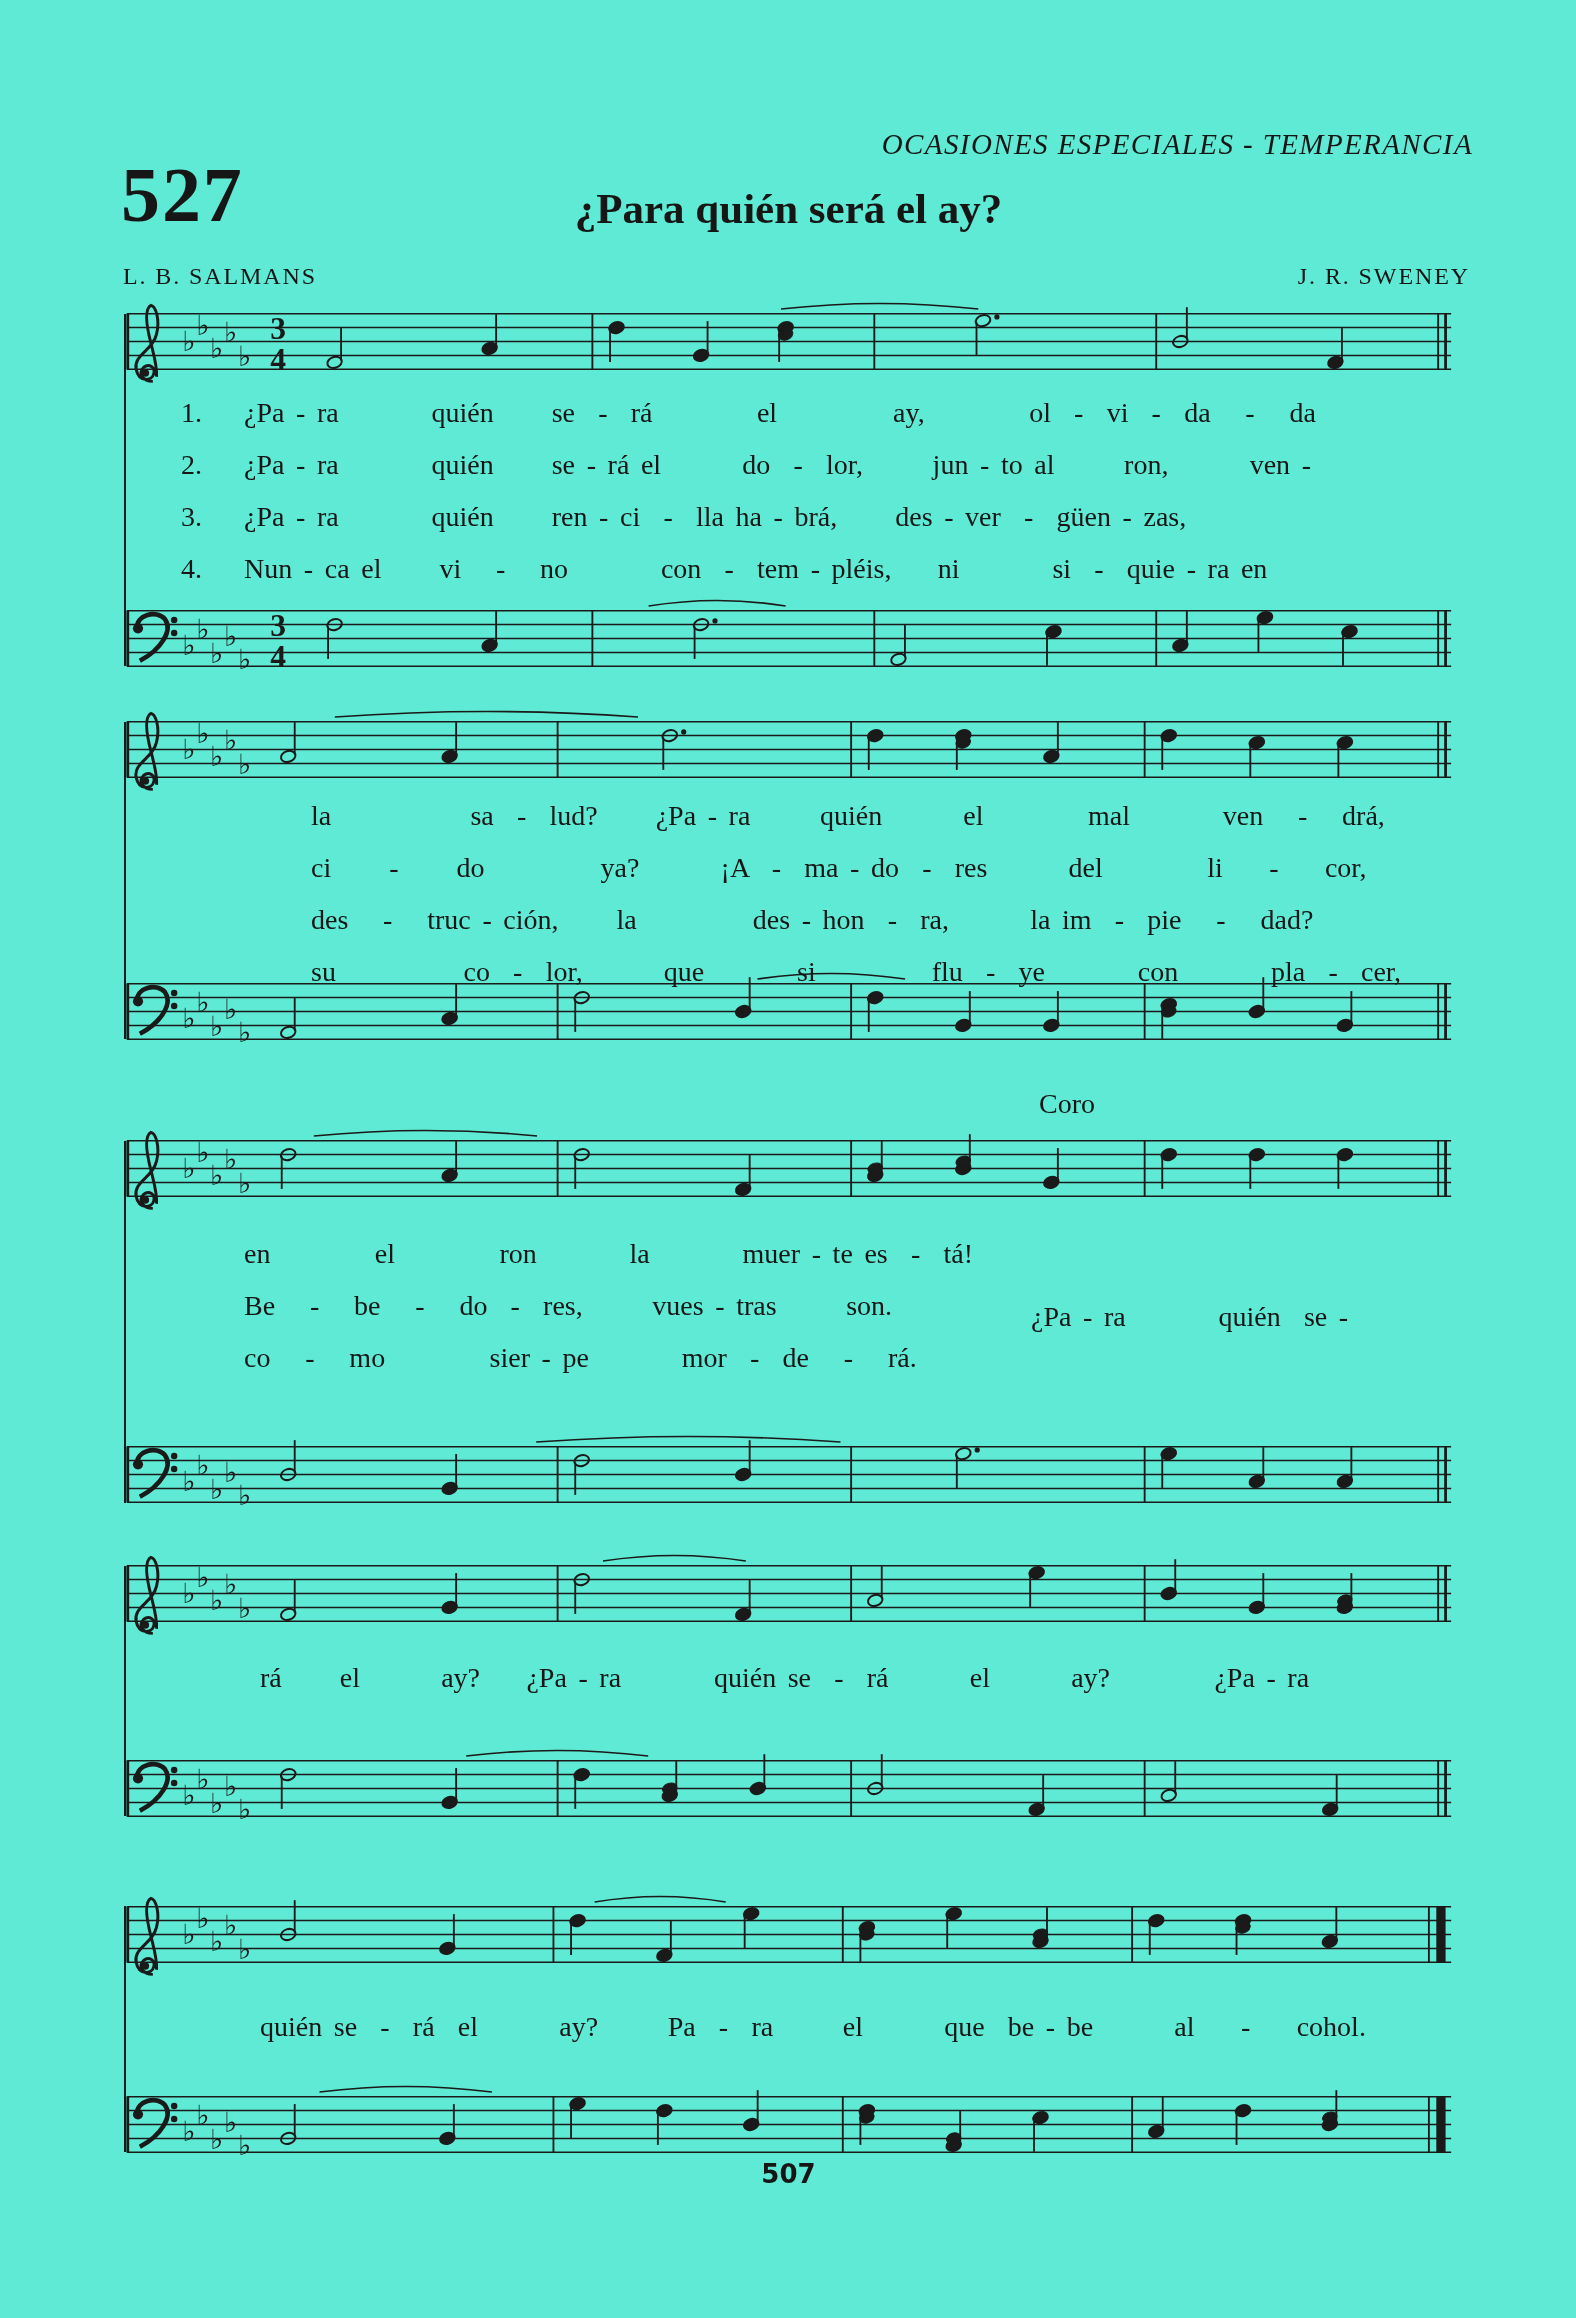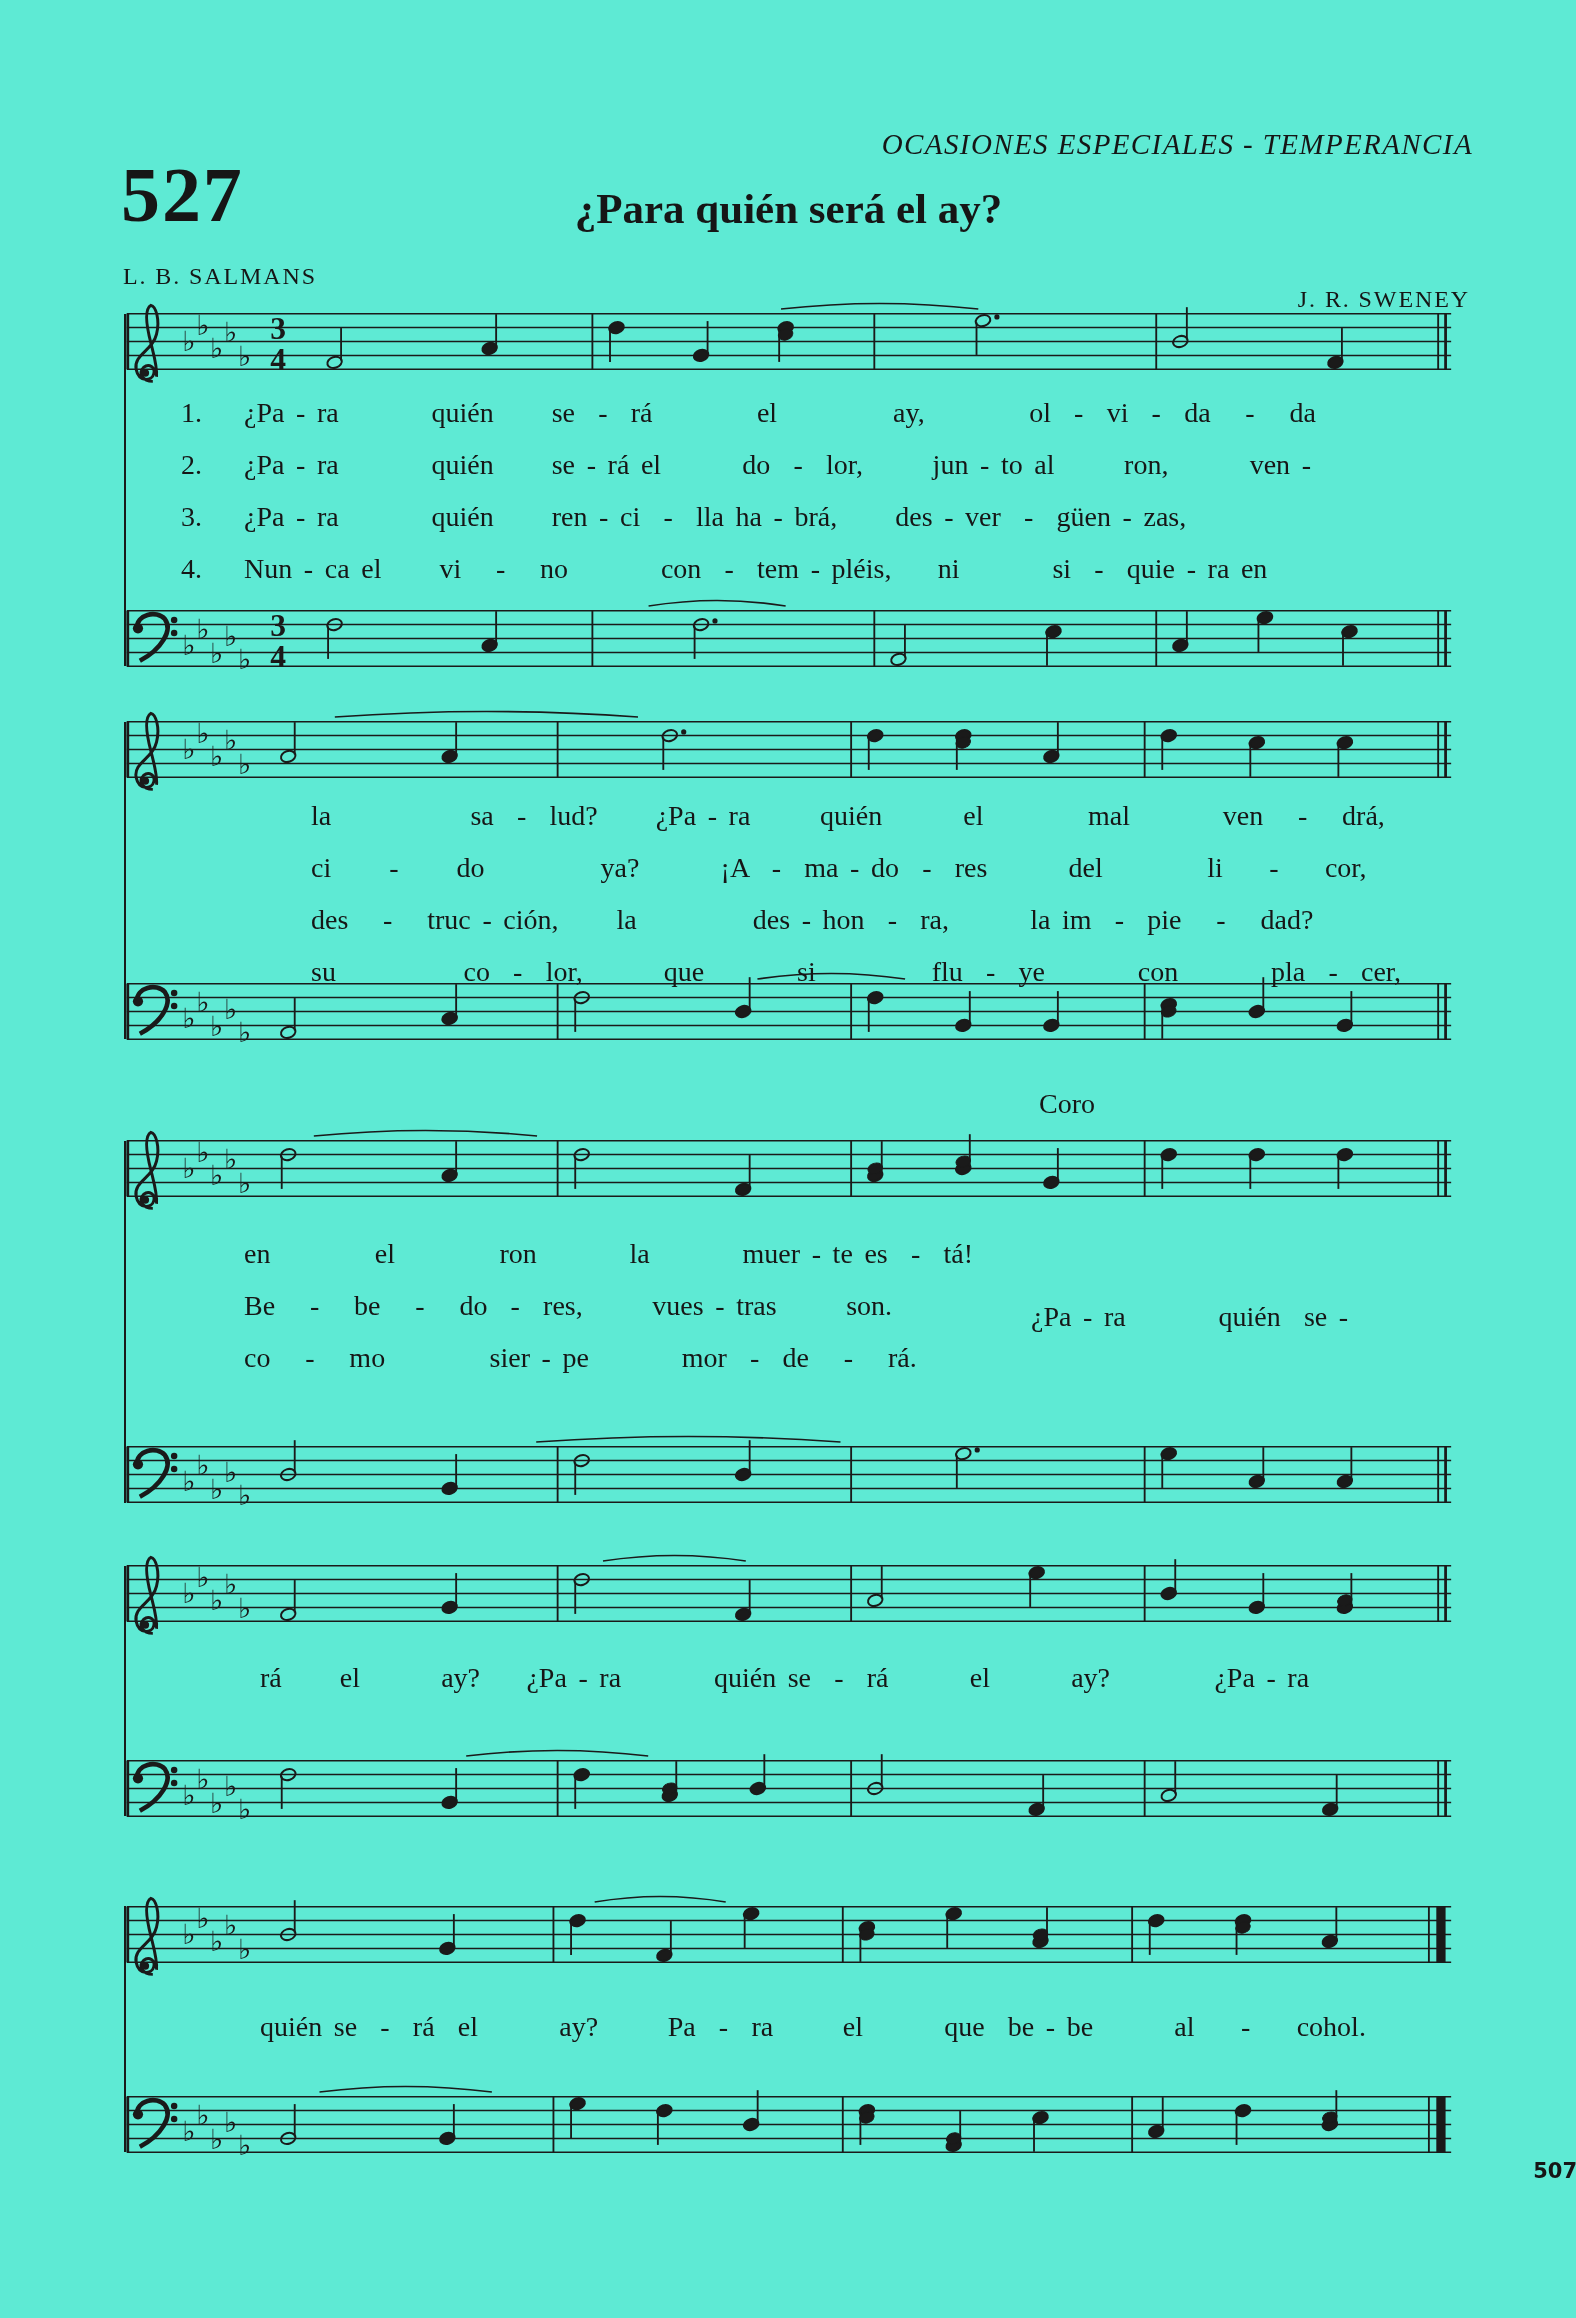--- a/index.html
+++ b/index.html
@@ -19,32 +19,32 @@
   }
   #hymn-number{
     left:121px;top:150px;
     font-size:78px;font-weight:bold;letter-spacing:1.9px;
   }
   #hymn-title{
     left:0;right:0;top:184px;text-align:center;
     font-size:43px;font-weight:bold;
   }
   #author{left:123px;top:263px;font-size:24px;letter-spacing:1.9px;text-align:right;}
-  #composer{right:107px;top:263px;font-size:24px;letter-spacing:1.9px;margin-top:23px;}
+  #composer{right:107px;top:263px;font-size:24px;letter-spacing:1.9px;}
   .staff{position:absolute;left:125px;width:1328px;height:93px;overflow:visible;}
   .system-line{position:absolute;left:124px;width:2.3px;background:#1a1a1a;}
   .lyric-block{position:absolute;font-size:28px;}
   .lrow{display:flex;height:52px;align-items:flex-start;}
   .lrow .num{width:63px;flex:0 0 63px;}
   .lrow .txt{white-space:pre;word-spacing:4.6px;}
   .lyric-line{position:absolute;font-size:28px;white-space:pre;word-spacing:4.6px;text-align:center;}
   #coro-label{position:absolute;left:1039px;top:1088px;font-size:28px;}
   #page-number{
-    position:absolute;left:0;right:0;top:2159px;text-align:right;
-    font-size:21px;font-weight:bold;
+    position:absolute;left:0;right:0;top:2159px;text-align:center;
+    font-size:26px;font-weight:bold;
     font-family:"DejaVu Sans","Liberation Sans",sans-serif;
   }
 </style>
 </head>
 <body>
 
 <div id="page">
 
   <div class="abs" id="category-header">OCASIONES ESPECIALES - TEMPERANCIA</div>
   <div class="abs" id="hymn-number">527</div>

